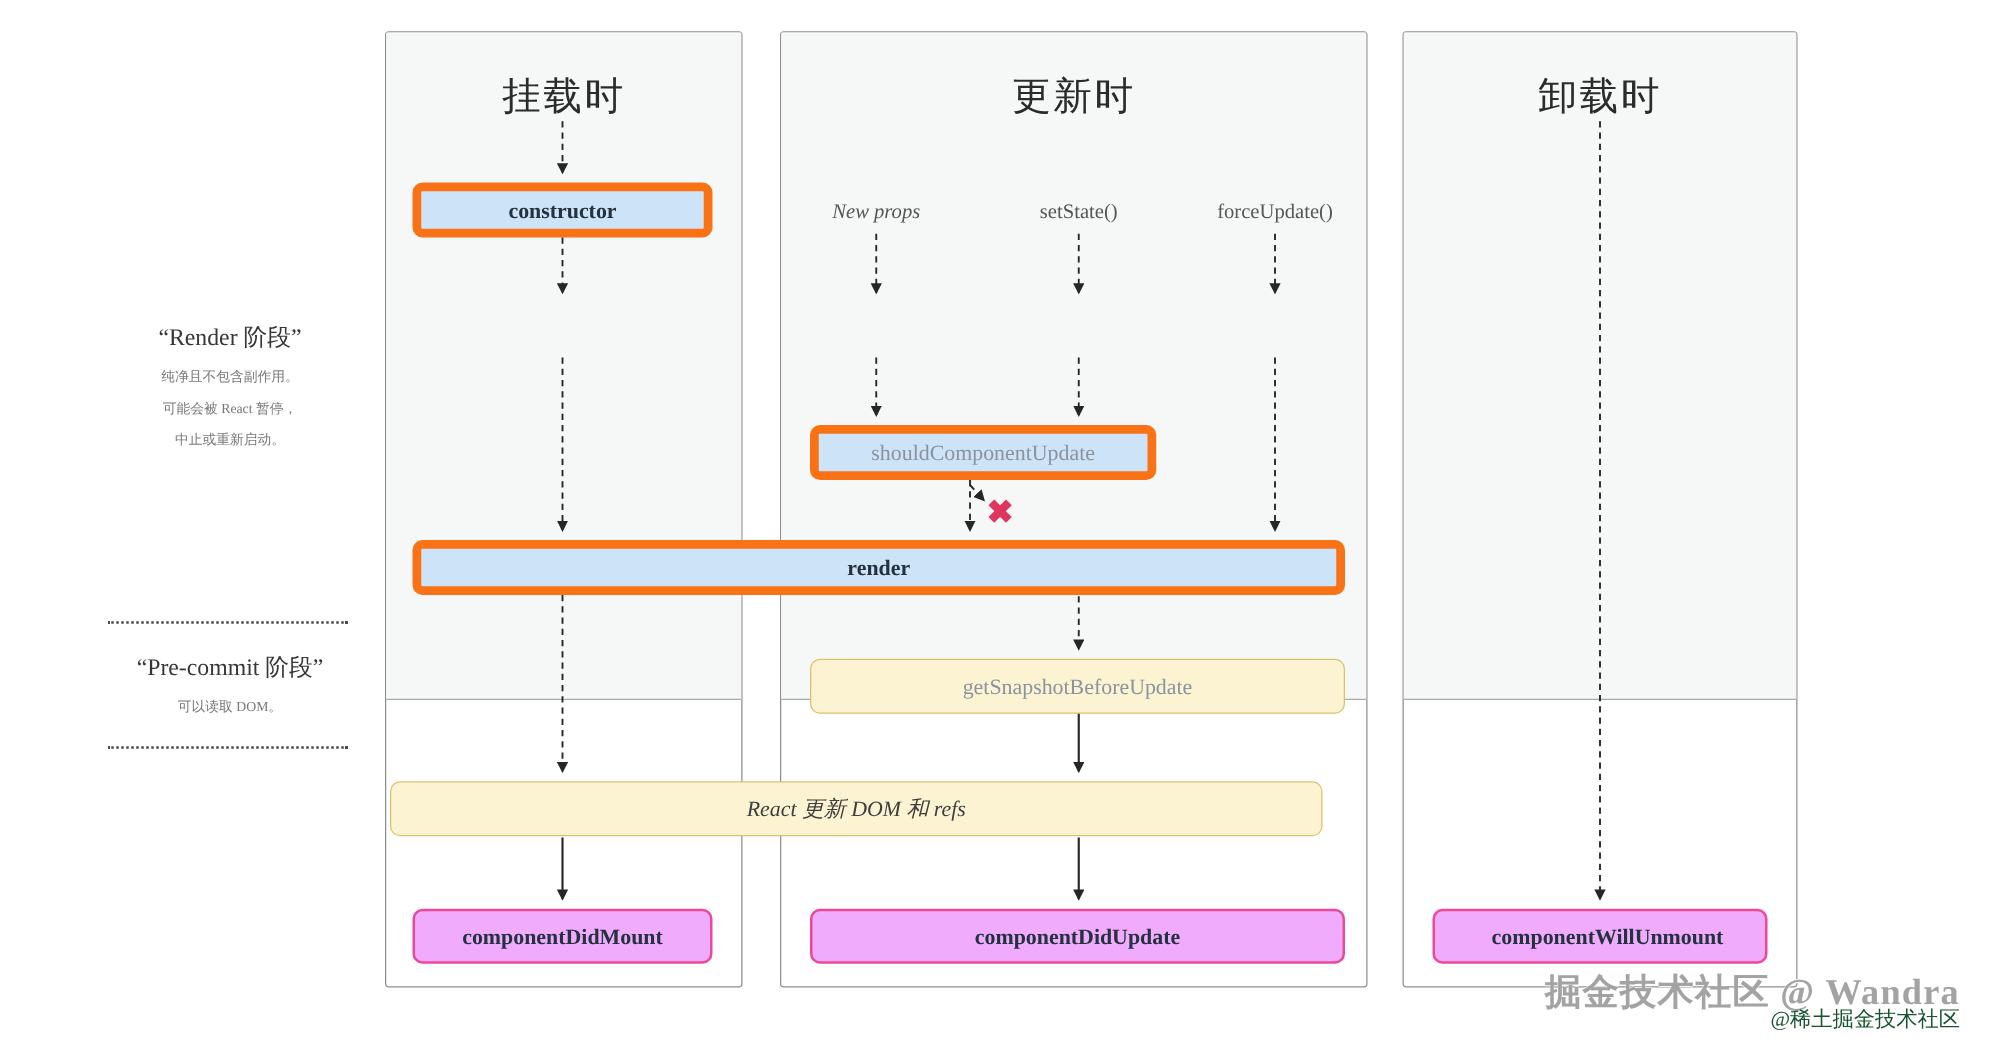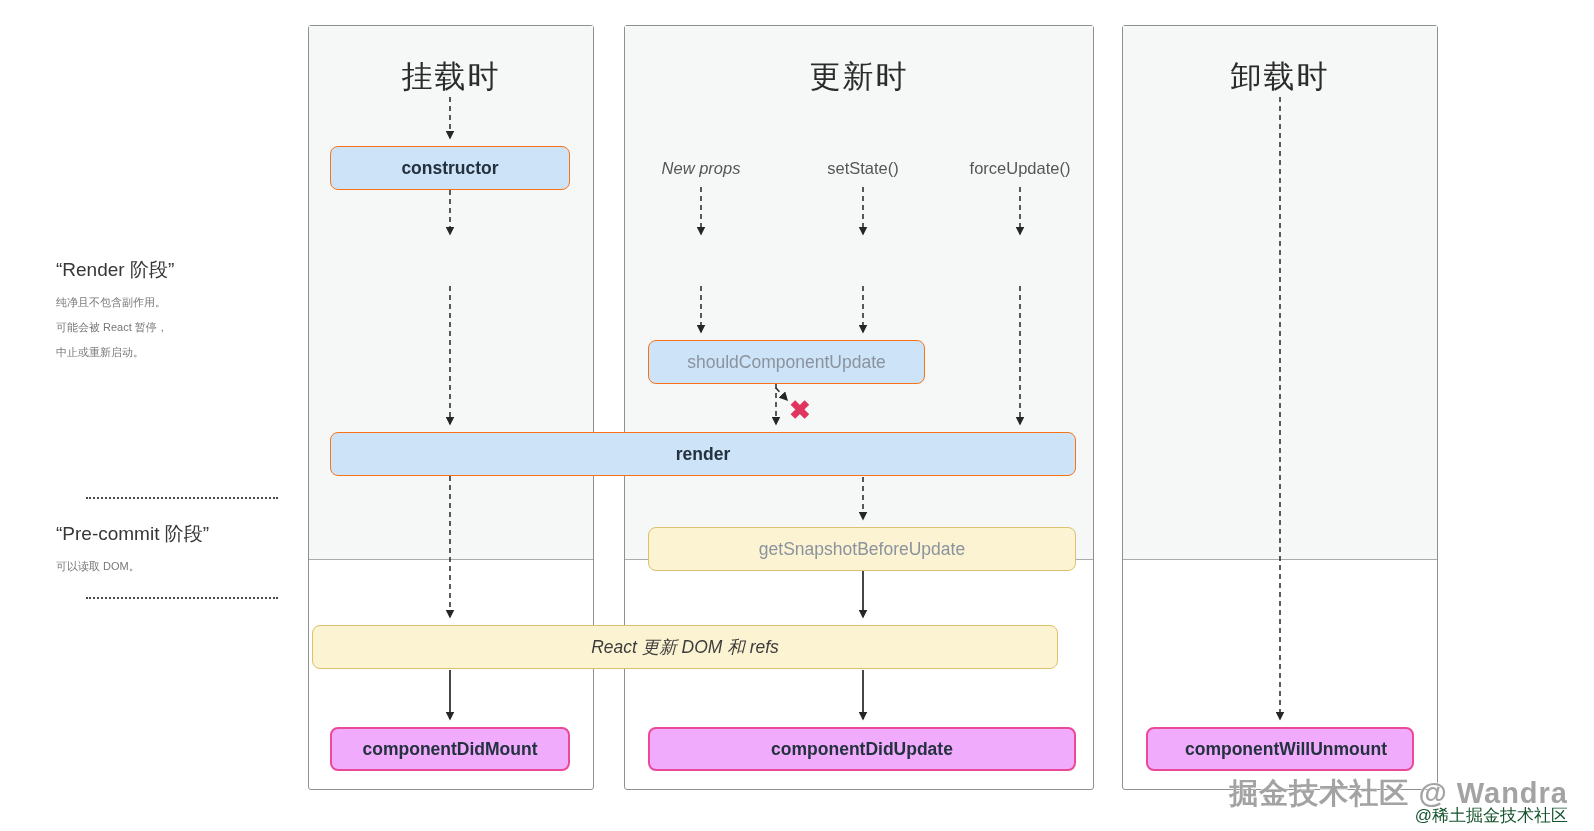--- a/index.html
+++ b/index.html
@@ -1,33 +1,33 @@
 <!DOCTYPE html>
 <html><head>
 <meta charset="utf-8">
 <style>
   html,body{margin:0;padding:0;background:#fff;}
   #canvas{
     position:relative;width:1594px;height:831px;overflow:hidden;background:#ffffff;
-    font-family:Liberation Sans, sans-serif;color:#2d2d2d;
+    font-family:Liberation Serif, serif;color:#2d2d2d;
   }
   
   .panel{position:absolute;top:25px;height:765px;background:#ffffff;border:1px solid #8f8f8f;
          border-radius:3px;box-sizing:border-box;z-index:1;}
   .panel-gray{position:absolute;left:0;right:0;top:0;height:533px;background:#f6f7f7;
               border-bottom:1px solid #ababab;}
   .panel-title{position:absolute;top:30px;left:0;width:100%;text-align:center;
                font-size:31px;color:#2b2b2b;letter-spacing:2px;z-index:2;}
   #panel-mount{left:308px;width:286px;}
   #panel-update{left:624px;width:470px;}
   #panel-unmount{left:1122px;width:316px;}
   
   .box{position:absolute;height:44px;border-radius:8px;display:flex;align-items:center;
        justify-content:center;font-size:17.5px;box-sizing:border-box;z-index:3;}
-  .box.blue{background:#cde3f8;border:1px solid #f97316;}
+  .box.blue{background:#cde3f8;border:7px solid #f97316;}
   .box.yellow{background:#fcf3d2;border:1px solid #dcc16c;}
   .box.green{background:#f0abfc;border:2px solid #ec4899;}
   .box.bold{font-weight:bold;color:#24313e;}
   .box.graytext{color:#8a939e;font-weight:400;}
   .box.italic{font-style:italic;color:#3d3d3d;}
   #box-constructor{left:330px;top:146px;width:240px;}
   #box-gdsfp{left:330px;top:242px;width:746px;}
   #box-scu{left:648px;top:340px;width:277px;}
   #box-render{left:330px;top:432px;width:746px;}
   #box-gsbu{left:648px;top:527px;width:428px;}
@@ -36,21 +36,21 @@
   #box-cdu{left:648px;top:727px;width:428px;}
   #box-cwu{left:1146px;top:727px;width:268px;padding-left:12px;}
   
   .trigger{position:absolute;top:159px;transform:translateX(-50%);font-size:16.5px;
            color:#565656;z-index:2;white-space:nowrap;}
   .trigger.italic{font-style:italic;}
   #trigger-new-props{left:701px;}
   #trigger-set-state{left:863px;}
   #trigger-force-update{left:1020px;}
   
-  .phase{position:absolute;left:56px;width:256px;text-align:left;z-index:2;}
+  .phase{position:absolute;left:56px;width:256px;text-align:center;z-index:2;}
   .phase-title{font-size:19px;color:#363636;margin-bottom:7px;white-space:nowrap;}
   .phase-line{font-size:11px;color:#787878;line-height:25px;white-space:nowrap;}
   #phase-render{top:257px;}
   #phase-precommit{top:521px;}
   #phase-commit{top:651px;}
   .dotsep{position:absolute;left:86px;width:192px;height:0;border-top:2px dotted #4a4a4a;z-index:2;}
   #dotsep-1{top:497px;}
   #dotsep-2{top:597px;}
   
   #arrows{position:absolute;left:0;top:0;z-index:4;pointer-events:none;}

